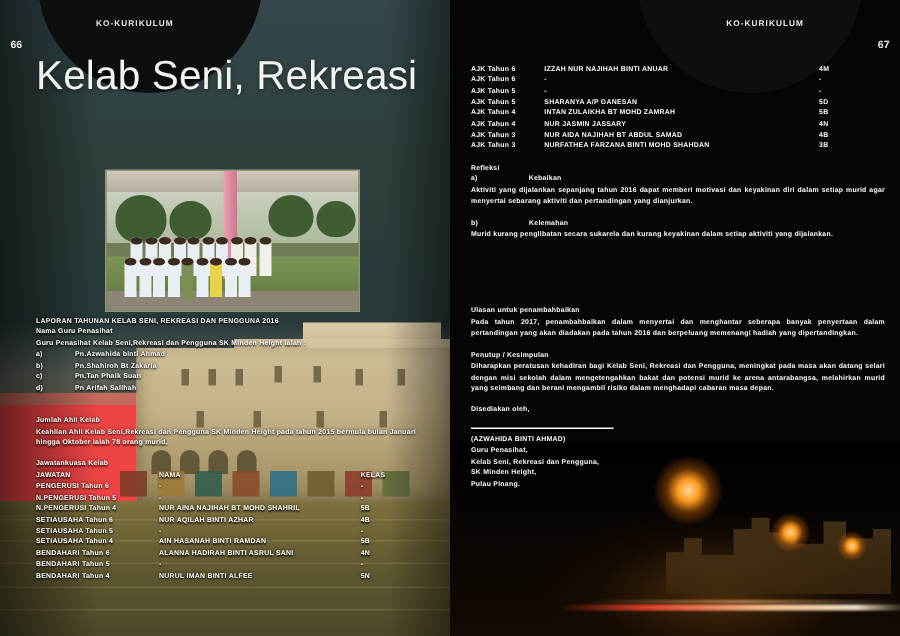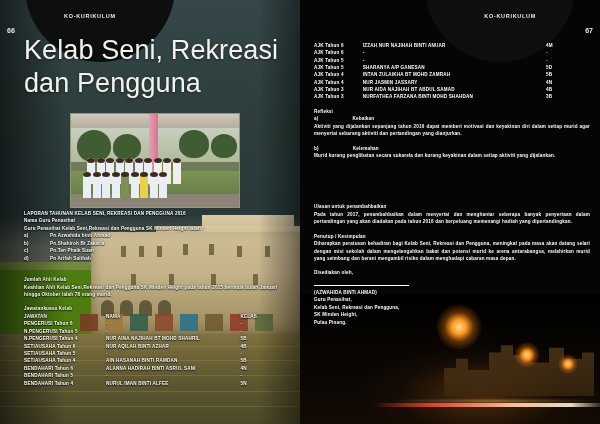--- a/index.html
+++ b/index.html
@@ -7,21 +7,21 @@
   body{
     width:600px; height:424px; overflow:hidden;
     font-family:"Liberation Sans", sans-serif;
     position:relative;
   }
   #spread{ position:absolute; inset:0; display:flex; }
 
   
   .page-left{
     position:relative; width:300px; height:424px; overflow:hidden;
-    background:#4d7c0f;
+    background:#ef4444;
     padding-left:42px;
   }
   
   .sky{
     position:absolute; left:0; top:0; width:100%; height:262px;
     background:linear-gradient(180deg,#35474a 0%,#2d3e3c 45%,#28373a 100%);
   }
   
   .haze{
     position:absolute; left:0; top:215px; width:100%; height:55px;
@@ -213,21 +213,20 @@
       <div class="ripple" style="top:72px;"></div>
     </div>
     <div class="lvig"></div>
 
     <div class="disc disc-left"></div>
     <div class="disc-label" style="left:64px; top:13px;">KO-KURIKULUM</div>
     <div class="folio" style="left:7px; top:27px;">66</div>
 
     <div class="title">
       <div>Kelab Seni, Rekreasi</div>
-      <div>dan Pengguna</div>
     </div>
 
     <div class="photo">
       <div class="ph-roof"></div>
       <div class="ph-sky"></div>
       <div class="ph-tree" style="left:6px; width:34px; height:32px;"></div>
       <div class="ph-tree" style="left:42px; width:28px; height:26px; top:20px;"></div>
       <div class="ph-tree" style="left:108px; width:30px; height:28px;"></div>
       <div class="ph-tree" style="left:140px; width:26px; height:24px; top:20px;"></div>
       <div class="ph-grass"></div>

